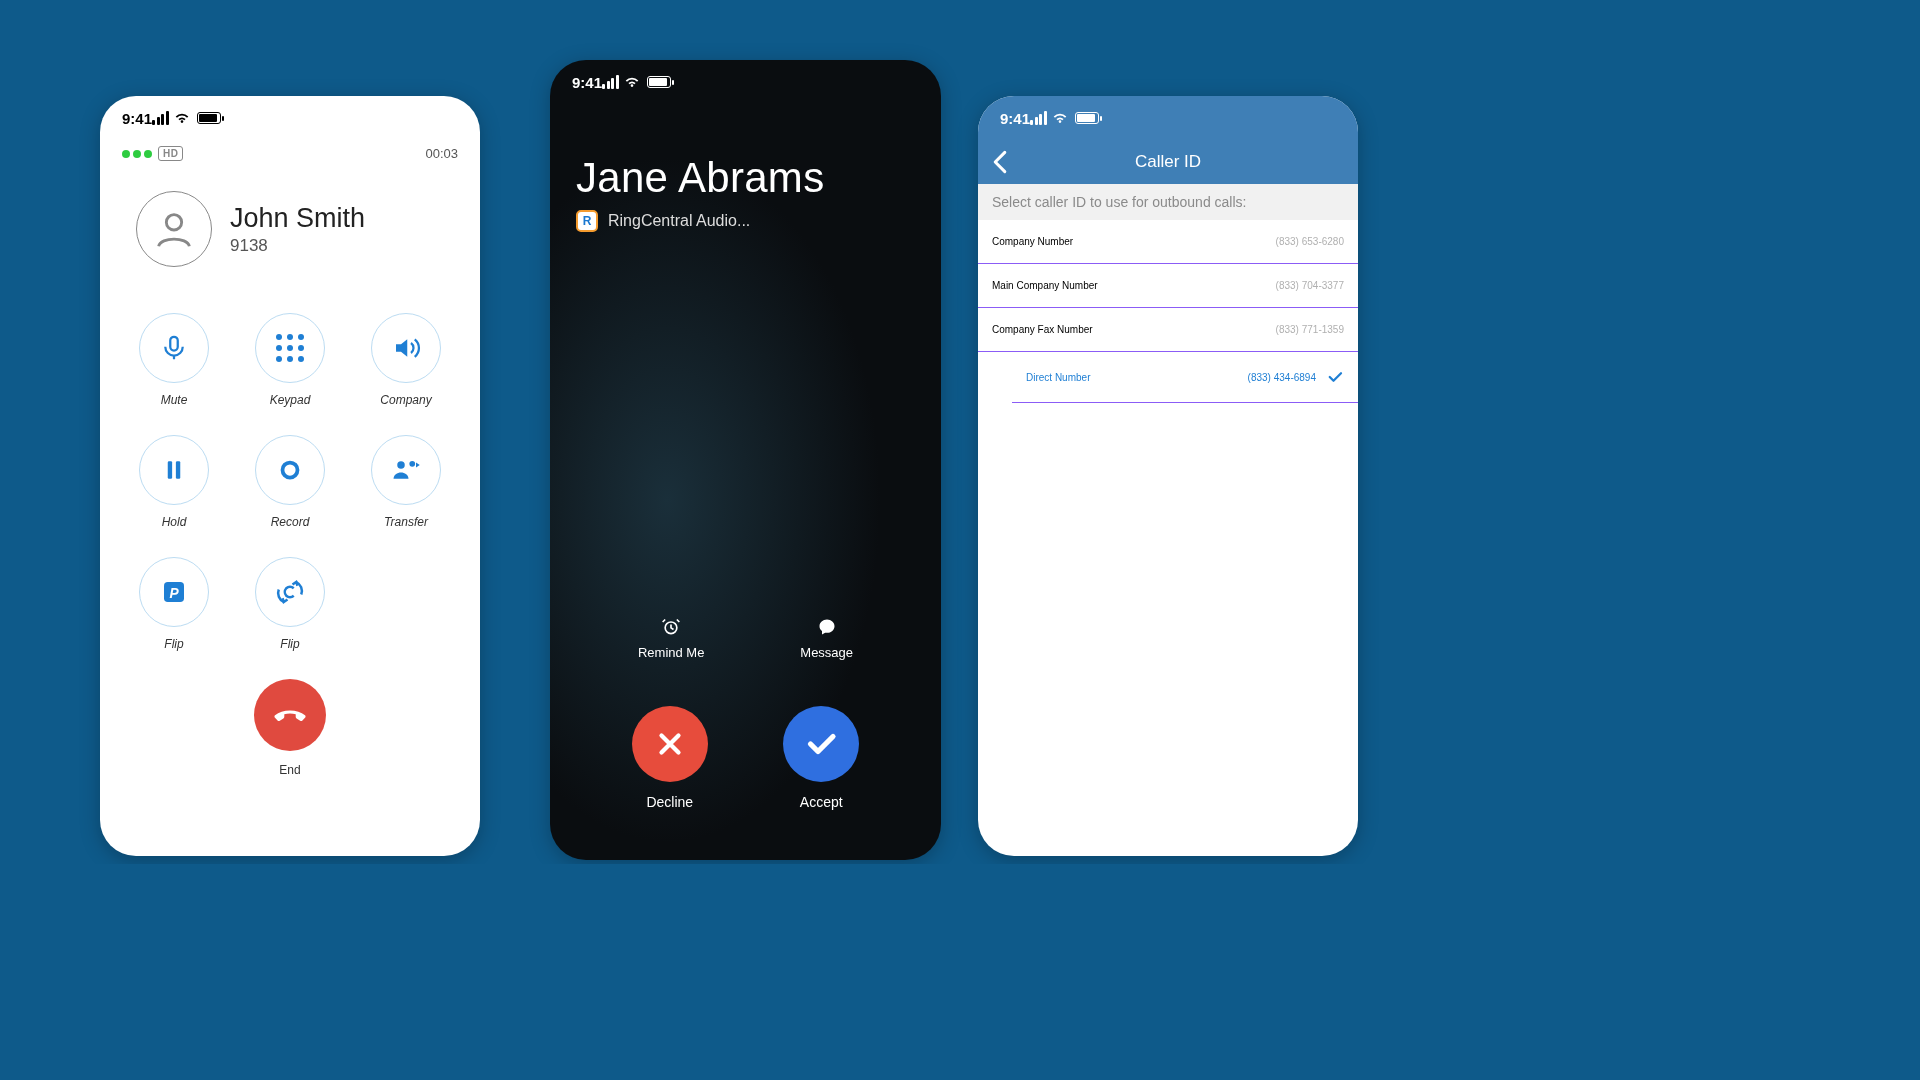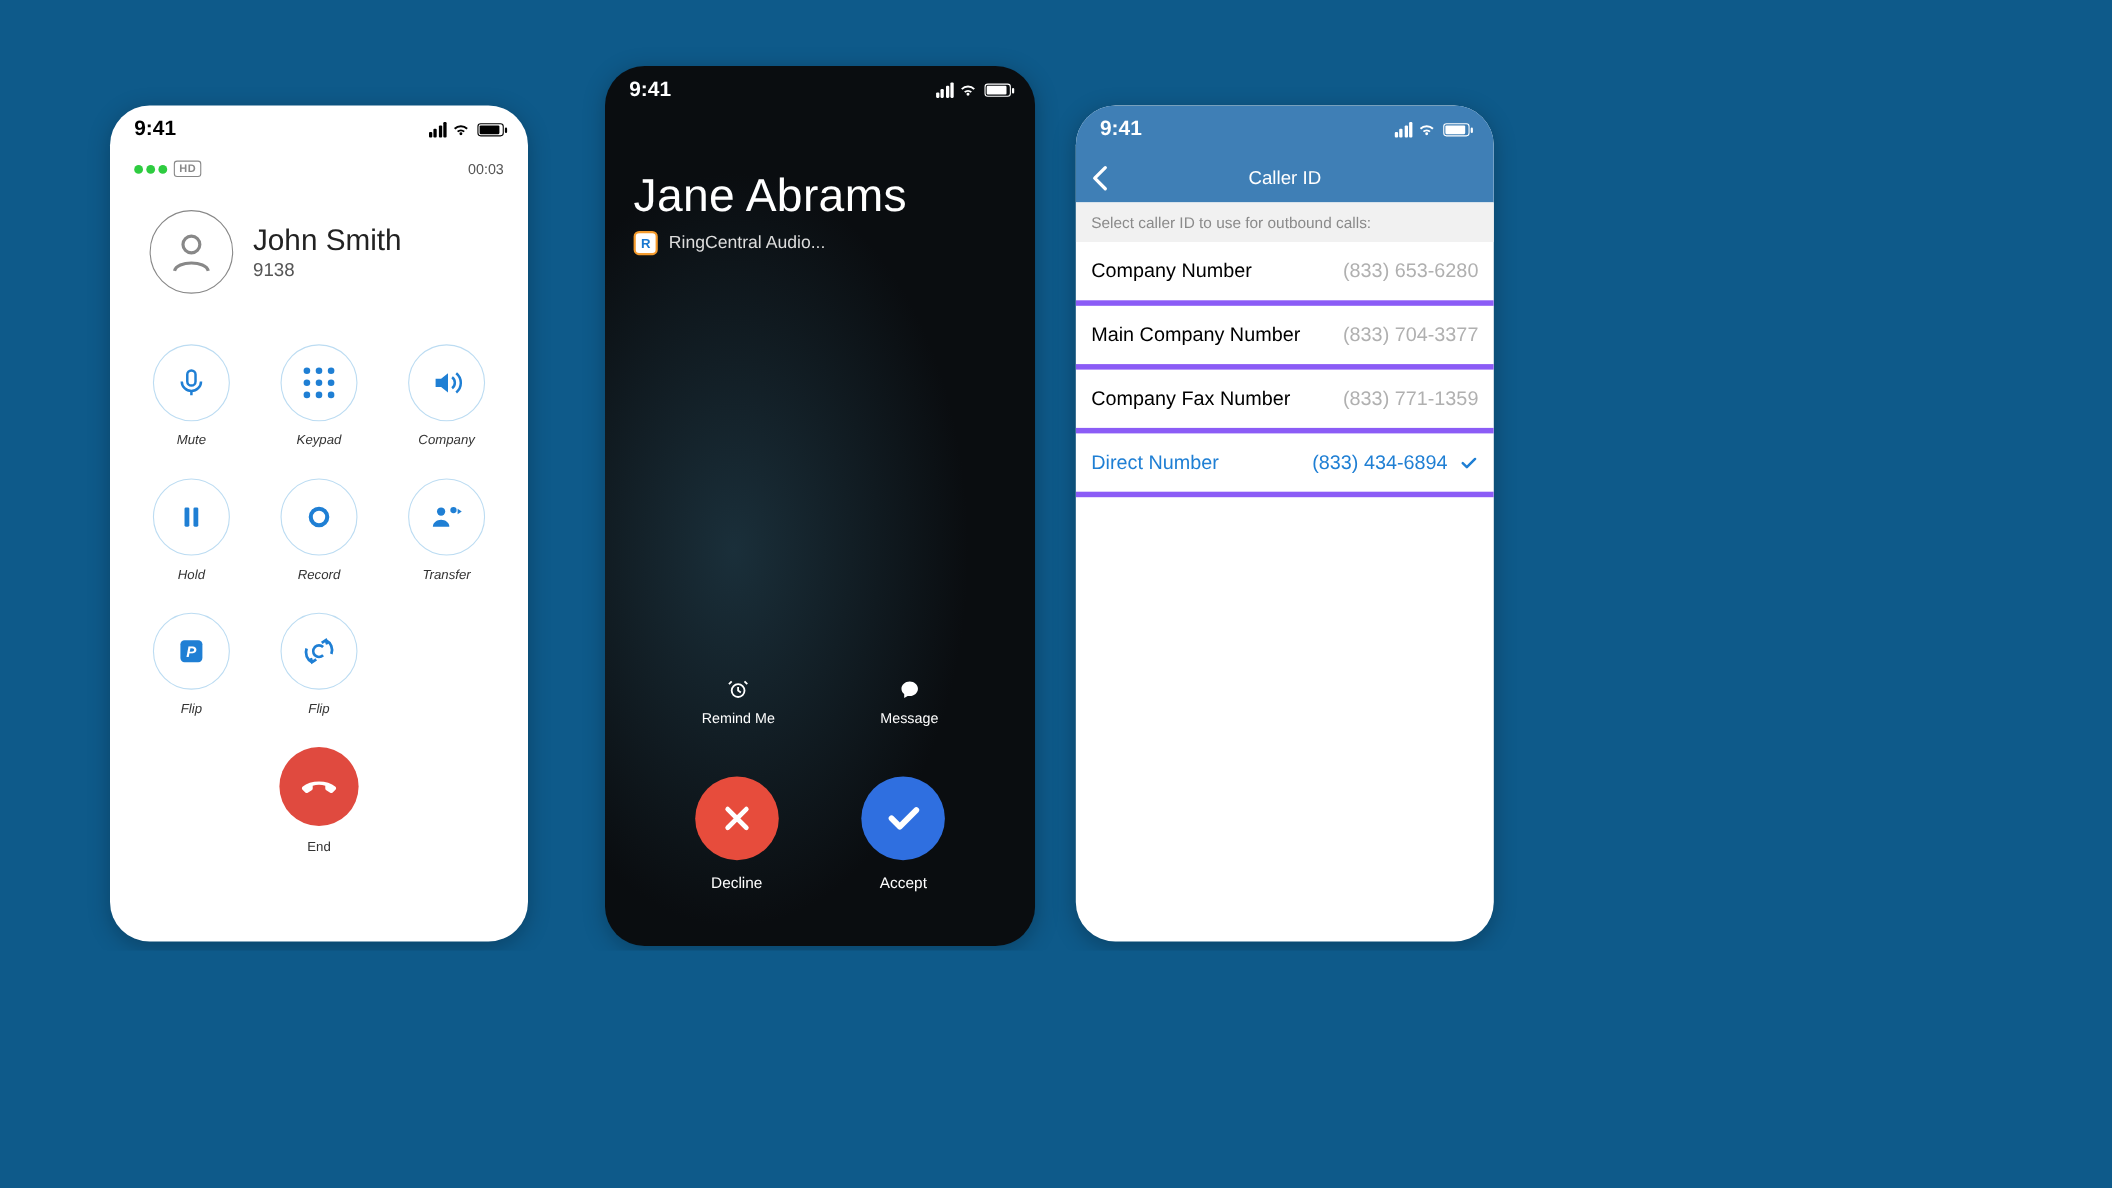--- a/index.html
+++ b/index.html
@@ -18,23 +18,23 @@
     box-shadow: 0 4px 20px rgba(0,0,0,.25);
   }
   
   .p1 {
     left: 100px; top: 96px;
     width: 380px; height: 760px;
     background: #fff;
   }
   .status-bar {
     height: 44px;
-    display: flex; align-items: center; justify-content: space-between;
+    display: flex; align-items: center; 
     padding: 16px 22px;
-    font-size: 19px; font-weight: 600;
+    font-size: 15px; font-weight: 600;
   }
   .p1 .status-bar { color:#000; }
   .status-right { display:flex; align-items:center; gap:4px; }
   .sig { display:flex; align-items:flex-end; gap:1.5px; }
   .sig span { width:3px; background:#000; border-radius:1px; }
   .sig span:nth-child(1){height:5px}.sig span:nth-child(2){height:8px}.sig span:nth-child(3){height:11px}.sig span:nth-child(4){height:14px}
   .batt { width:24px; height:12px; border:1.5px solid #000; border-radius:3px; position:relative; margin-left:2px;}
   .batt::after{content:"";position:absolute;right:-4px;top:3px;width:2px;height:5px;background:#000;border-radius:1px;}
   .batt::before{content:"";position:absolute;left:1px;top:1px;bottom:1px;width:18px;background:#000;border-radius:1px;}
 
@@ -151,25 +151,25 @@
   .back {
     position:absolute; left:14px; top:10px; color:#fff;
   }
   .nav-title { font-size:17px; font-weight:400; }
   .instr {
     background:#f1f1f1; color:#8a8a8a; font-size:14px;
     padding:10px 14px;
   }
   .cid-item {
     display:flex; align-items:center; justify-content:space-between;
-    padding:16px 14px; border-bottom:5px solid #8b5cf6;
-    font-size:18px;
+    padding:16px 14px; border-bottom:1px solid #8b5cf6;
+    font-size:10px;
   }
   .cid-item .num { color:#b0b0b0; }
-  .cid-item.selected { color:#1f7fd4; }
+  .cid-item.selected { color:#1f7fd4;margin-left:34px; }
   .cid-item.selected .num { color:#1f7fd4; }
   .check { color:#1f7fd4; margin-left:10px; }
   .cid-right { display:flex; align-items:center; }
 
   svg { display:block; }
 </style>
 </head>
 <body>
 
 <div class="phone p1">

